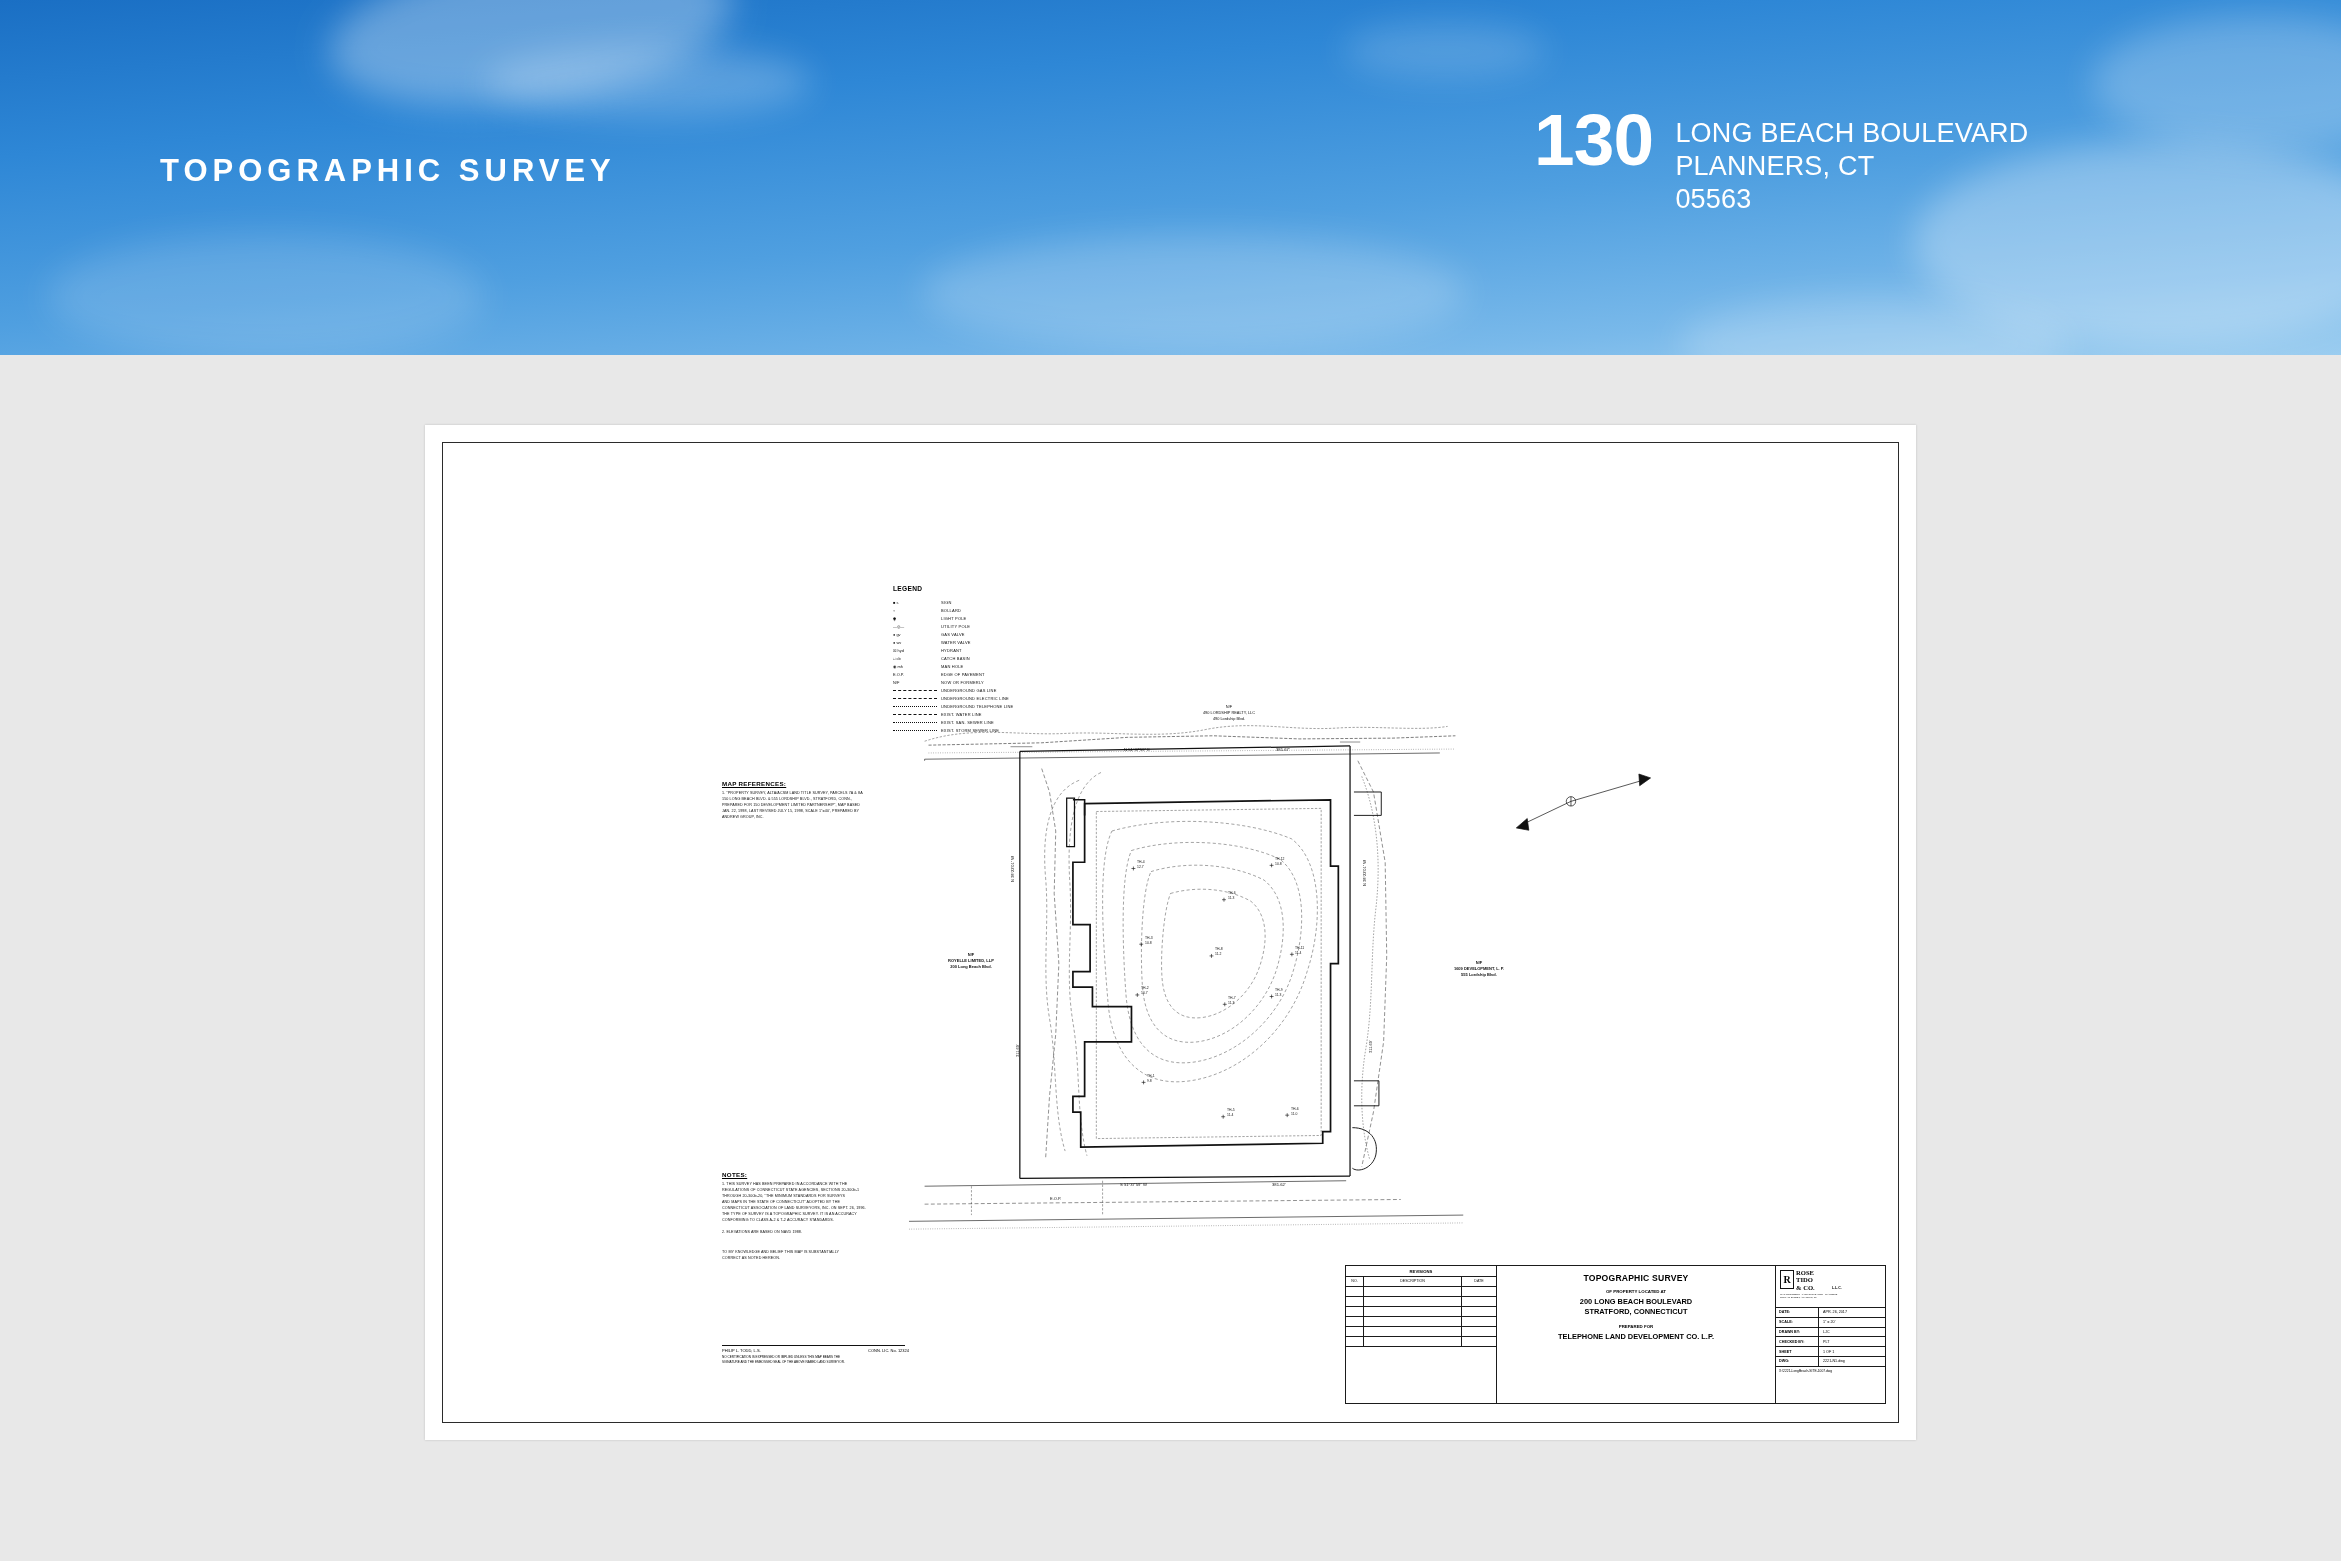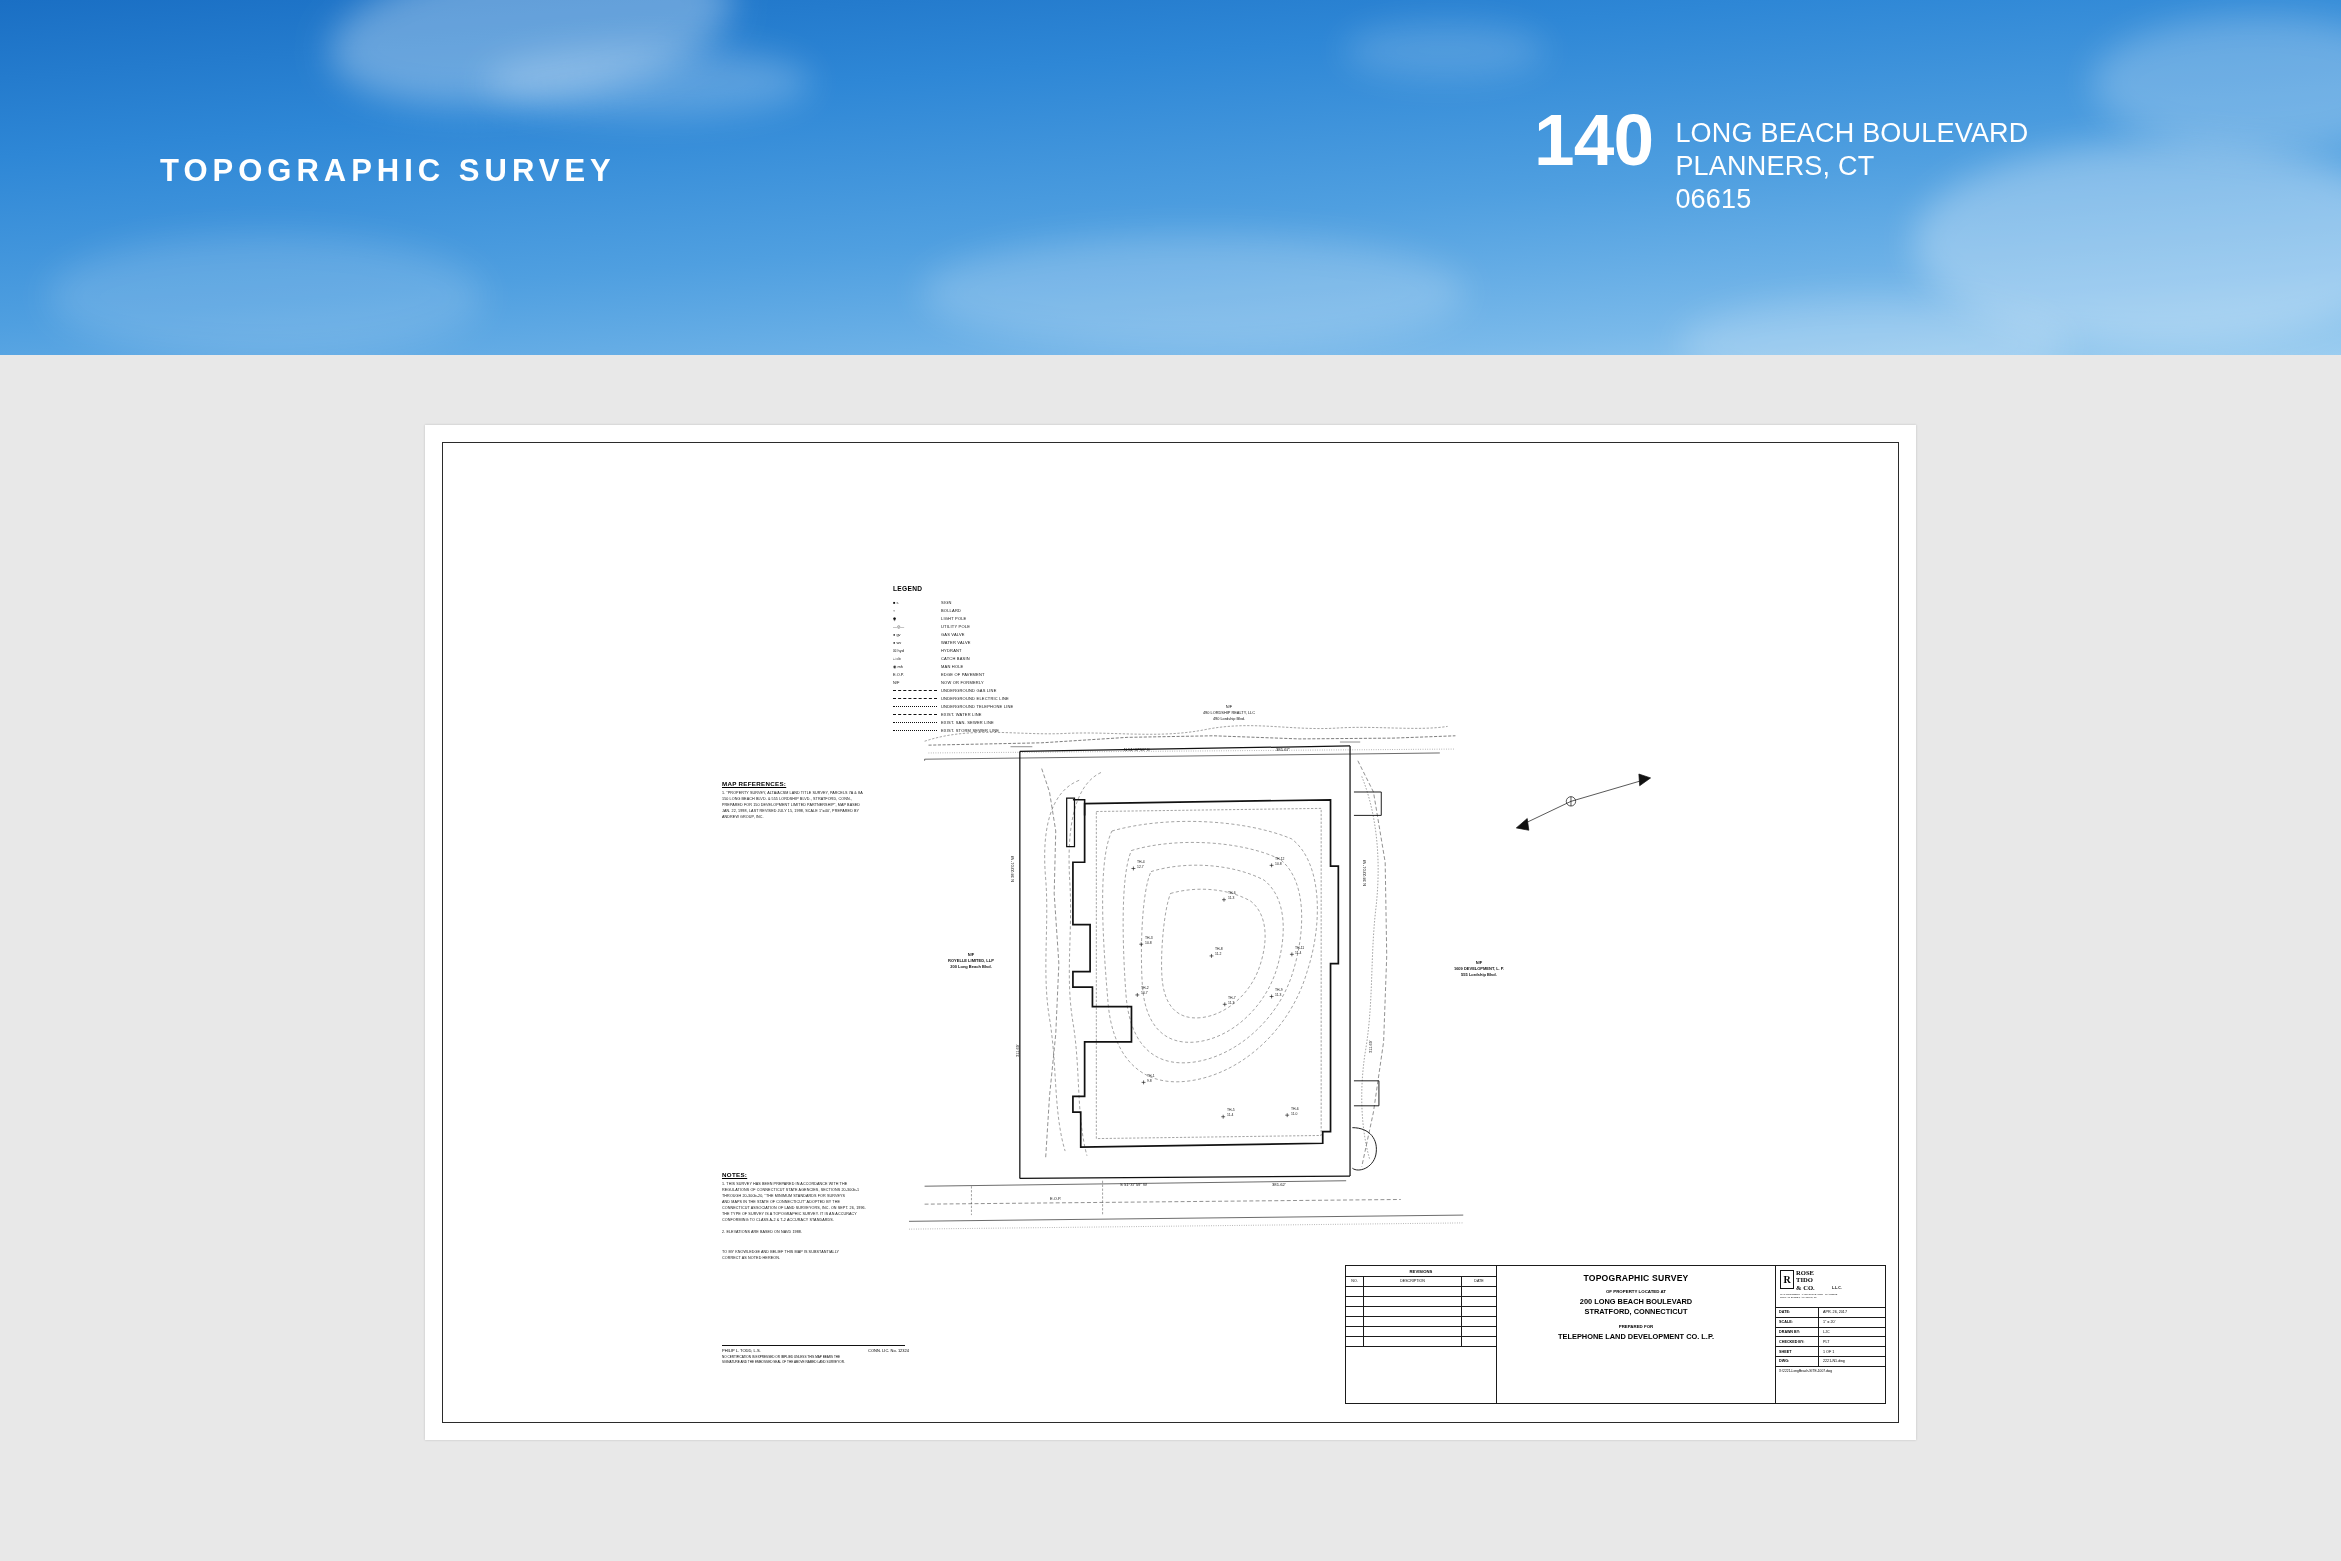--- a/index.html
+++ b/index.html
@@ -164,25 +164,25 @@
   <div class="cloud c3"></div>
   <div class="cloud c4"></div>
   <div class="cloud c5"></div>
   <div class="cloud c6"></div>
   <div class="cloud c7"></div>
   <div class="cloud c8"></div>
 
   <div class="banner-title">TOPOGRAPHIC SURVEY</div>
 
   <div class="addr-block">
-    <div class="addr-num">140</div>
+    <div class="addr-num">130</div>
     <div class="addr-lines">
       <div>LONG BEACH BOULEVARD</div>
       <div>PLANNERS, CT</div>
-      <div>06615</div>
+      <div>05563</div>
     </div>
   </div>
 </div>
 
 <div class="sheet">
   <div class="sheet-border"></div>
 
   <svg class="drawing" viewBox="0 0 1910 1300" xmlns="http://www.w3.org/2000/svg">
     <g stroke="#111" fill="none">
 

